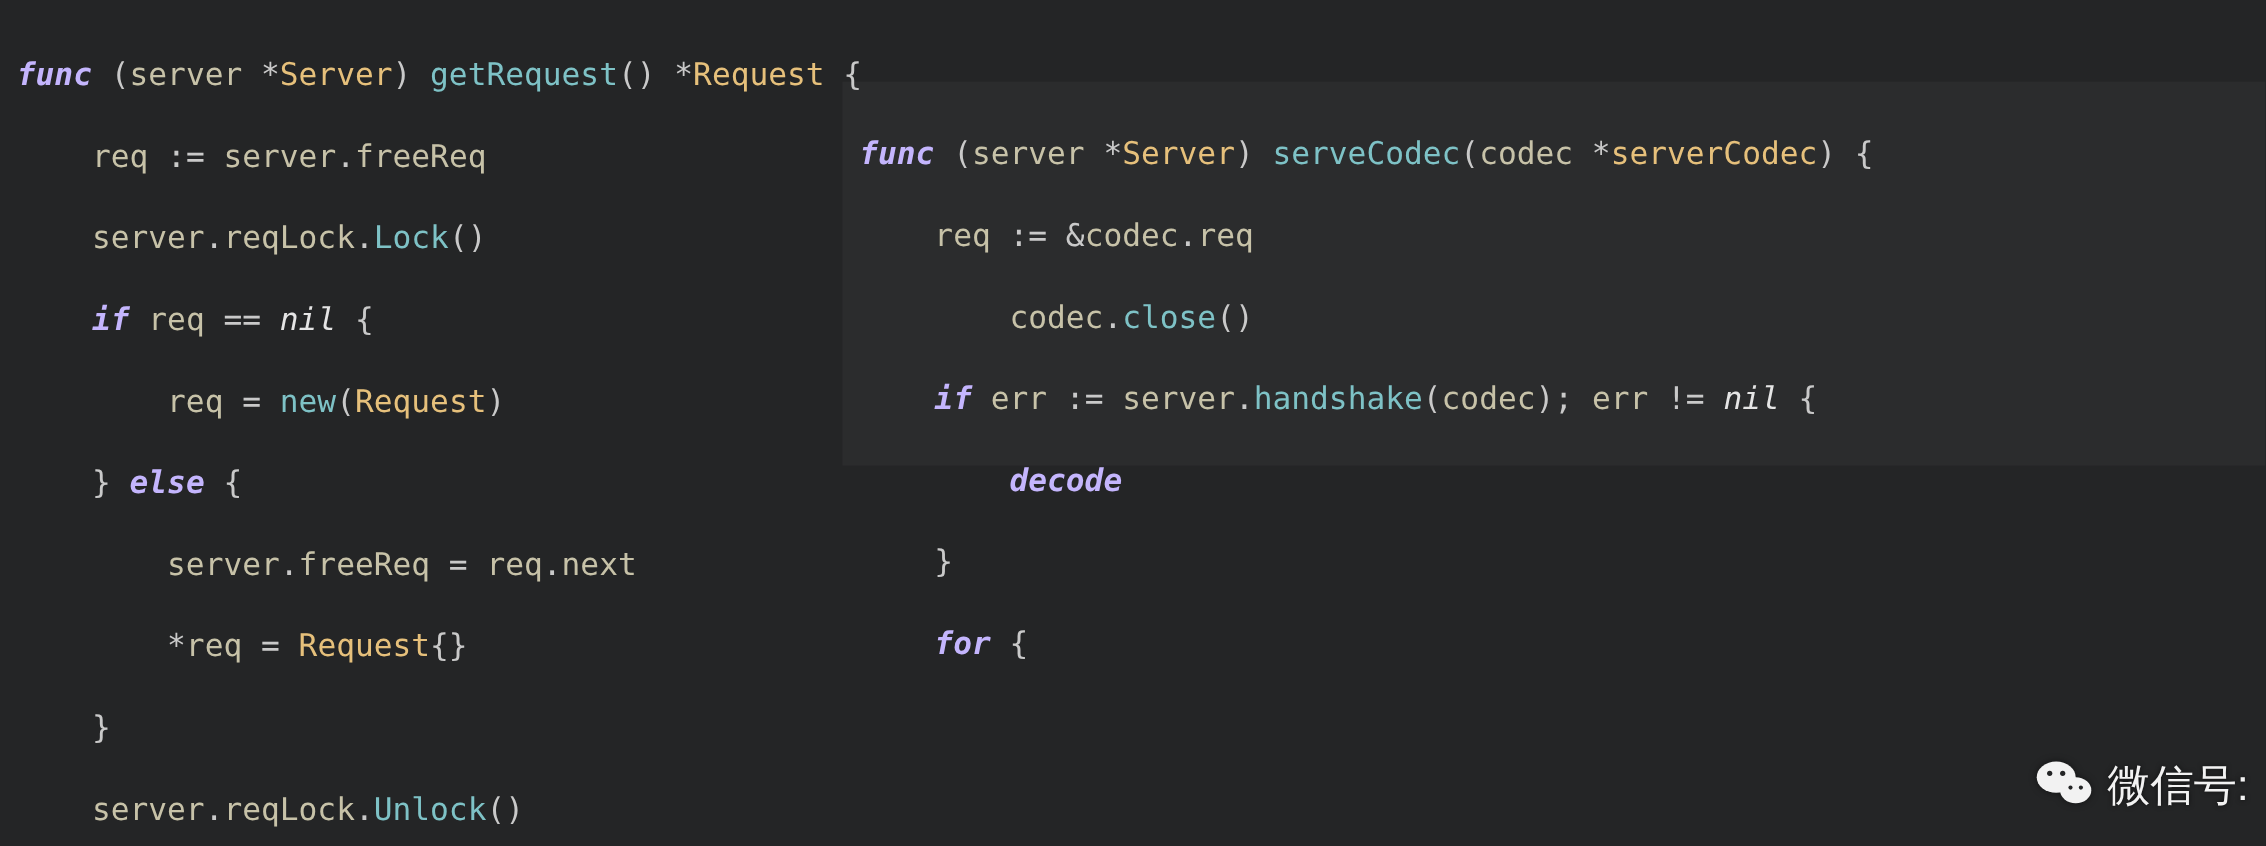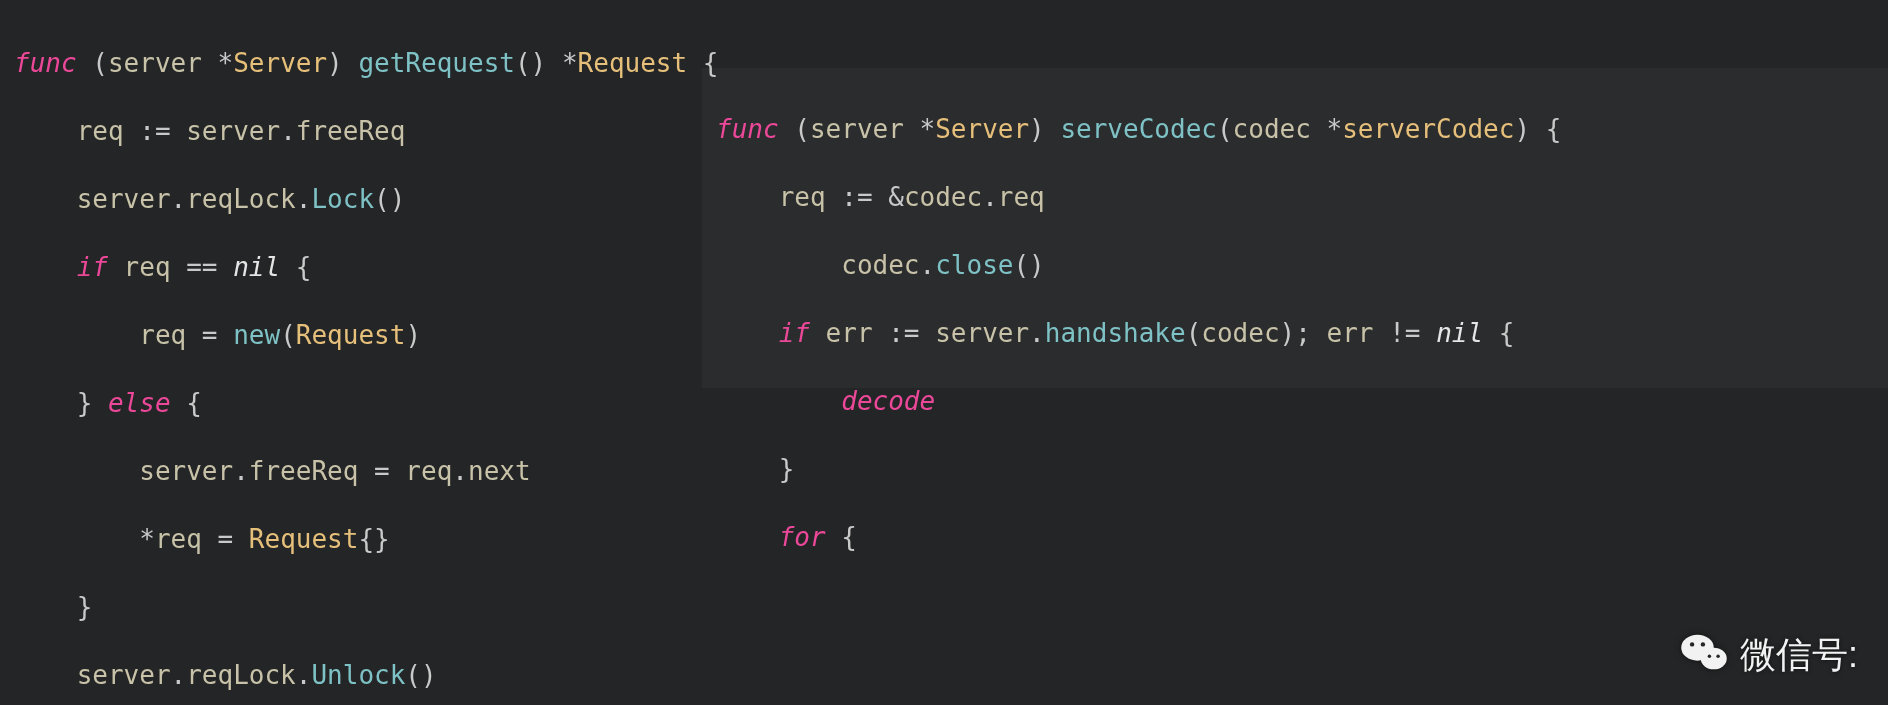--- a/index.html
+++ b/index.html
@@ -30,29 +30,29 @@
     top: 68px;
     width: 1186px;
     height: 320px;
     background: #2b2c2d;
   }
   .pane-right {
     left: 716px;
     top: 78px;
     width: 1160px;
   }
-  .tok-kw   { color: #ec4899; font-style: italic; }
+  .tok-kw   { color: #c4b5fd; font-style: italic; font-weight: bold; }
   .tok-fn   { color: #7ec2c6; text-align: right; }
   .tok-id   { color: #c7c2a8; }
   .tok-type { color: #e6c07b; }
   .tok-num  { color: #e5e5e5; font-style: italic; }
   .tok-cmt  { color: #7a7f85; font-style: italic; }
   .watermark {
     position: absolute;
-    right: 30px;
+    right: 14px;
     bottom: 22px;
     display: flex;
     align-items: center;
     gap: 10px;
     font-family: "PingFang SC", "Microsoft YaHei", sans-serif;
     font-size: 36px;
     color: #f2f2f2;
     text-shadow: 0 0 4px rgba(0,0,0,0.6);
   }
   .watermark svg {

